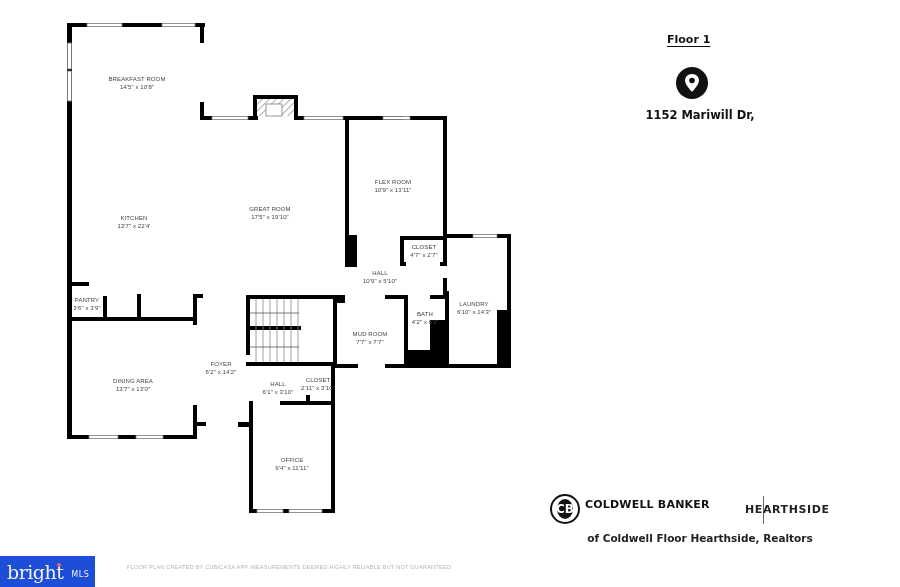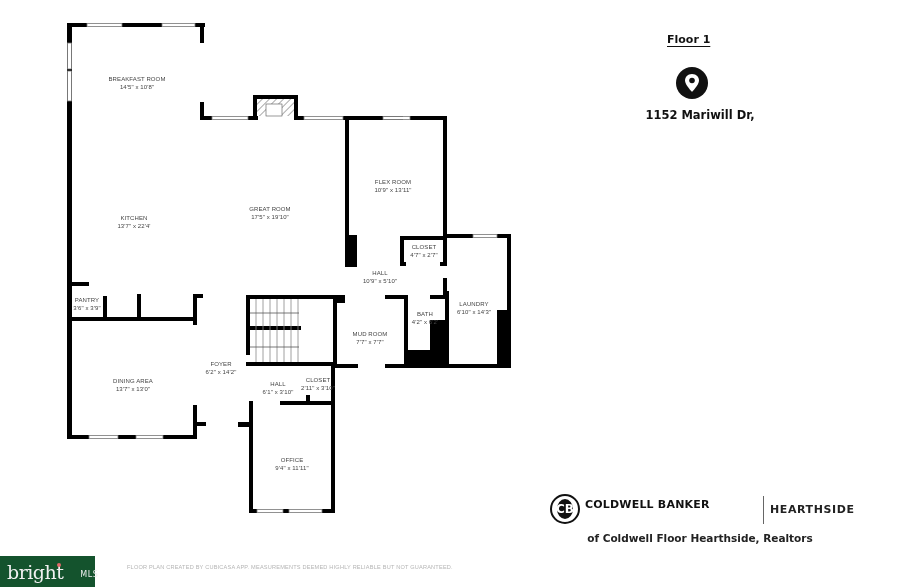--- a/index.html
+++ b/index.html
@@ -7,26 +7,26 @@
     #plan { position: absolute; left: 0; top: 0; }
     .room-label { position: absolute; font-family: "Liberation Sans", sans-serif; font-size: 6px; color: #444; text-align: center; line-height: 8px; white-space: nowrap; transform: translateX(-50%); letter-spacing: 0.1px; }
     .room-label .dim { display: block; }
     .floor-title { position: absolute; left: 667px; top: 33px; font-family: "DejaVu Sans", sans-serif; font-weight: bold; font-size: 11px; color: #111; text-decoration: underline; text-underline-offset: 3px; }
     .pin { position: absolute; left: 676px; top: 67px; width: 32px; height: 32px; border-radius: 50%; background: #111; }
     .address { position: absolute; left: 600px; top: 107px; width: 200px; text-align: center; font-family: "DejaVu Sans", sans-serif; font-weight: bold; font-size: 11.5px; color: #111; line-height: 16px; }
     .cb-logo { position: absolute; left: 550px; top: 494px; width: 30px; height: 30px; border-radius: 50%; border: 2px solid #111; box-sizing: border-box; display: flex; align-items: center; justify-content: center; }
     .cb-logo .inner { width: 16px; height: 20px; border-radius: 50%; background: #111; color: #fff; font-size: 12px; font-weight: bold; display: flex; align-items: center; justify-content: center; font-family: "DejaVu Sans", sans-serif; }
     .cb-name { position: absolute; left: 585px; top: 498px; font-family: "DejaVu Sans", sans-serif; font-weight: bold; font-size: 11px; color: #111; letter-spacing: 0.2px; }
     .cb-sep { position: absolute; left: 763px; top: 496px; width: 1px; height: 28px; background: #666; }
-    .cb-sub { position: absolute; left: 770px; top: 503px; font-family: "DejaVu Sans", sans-serif; font-weight: bold; font-size: 11px; color: #222; letter-spacing: 0.6px; text-align: right; }
+    .cb-sub { position: absolute; left: 745px; top: 503px; font-family: "DejaVu Sans", sans-serif; font-weight: bold; font-size: 11px; color: #222; letter-spacing: 0.6px; text-align: right; }
     .courtesy { position: absolute; left: 545px; top: 531px; width: 310px; text-align: center; font-family: "DejaVu Sans", sans-serif; font-weight: bold; font-size: 10.5px; color: #222; line-height: 15px; }
     .disclaimer { position: absolute; left: 127px; top: 564px; font-family: "Liberation Sans", sans-serif; font-size: 5.6px; color: #b5b5b5; letter-spacing: 0.2px; white-space: nowrap; }
-    .bright { position: absolute; left: 0; top: 556px; width: 95px; height: 31px; background: #14532d; display: flex; align-items: center; padding-left: 7px; box-sizing: border-box; }
+    .bright { position: absolute; left: 0; top: 556px; width: 95px; height: 31px; background: #1d4ed8; display: flex; align-items: center; padding-left: 7px; box-sizing: border-box; }
     .bright .word { font-family: "DejaVu Serif", serif; font-size: 19px; color: #f1f1f1; letter-spacing: -0.5px; }
-    .bright .mls { font-family: "DejaVu Sans", sans-serif; font-size: 8px; color: #eee; margin-left: 17px; margin-top: 5px; letter-spacing: 0.5px; }
+    .bright .mls { font-family: "DejaVu Sans", sans-serif; font-size: 8px; color: #eee; margin-left: 8px; margin-top: 5px; letter-spacing: 0.5px; }
     .bright .dot { position: absolute; left: 57px; top: 7px; width: 4px; height: 4px; border-radius: 50%; background: #e26a6a; }
   </style>
 </head>
 <body>
 
 <svg id="plan" width="900" height="587" viewBox="0 0 900 587">
   <defs>
     <pattern id="hatch" patternUnits="userSpaceOnUse" width="5" height="5" patternTransform="rotate(45)">
       <line x1="0" y1="0" x2="0" y2="5" stroke="#555" stroke-width="1"></line>
     </pattern>

